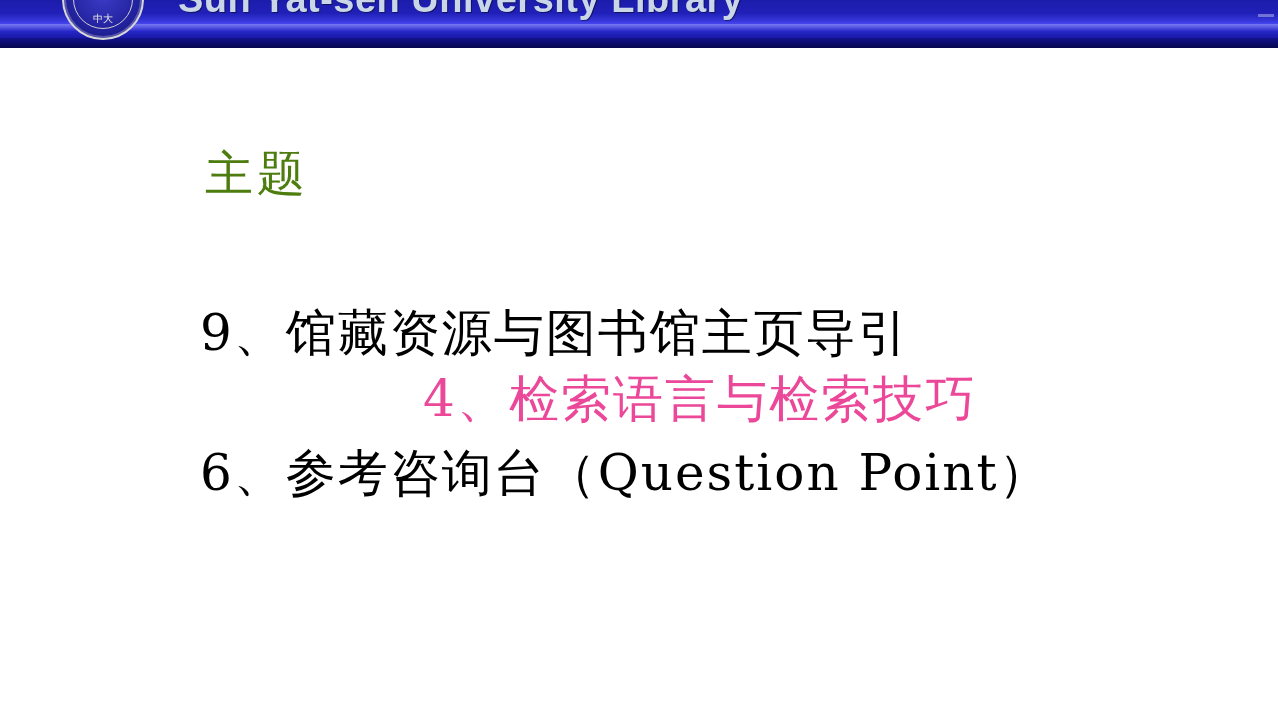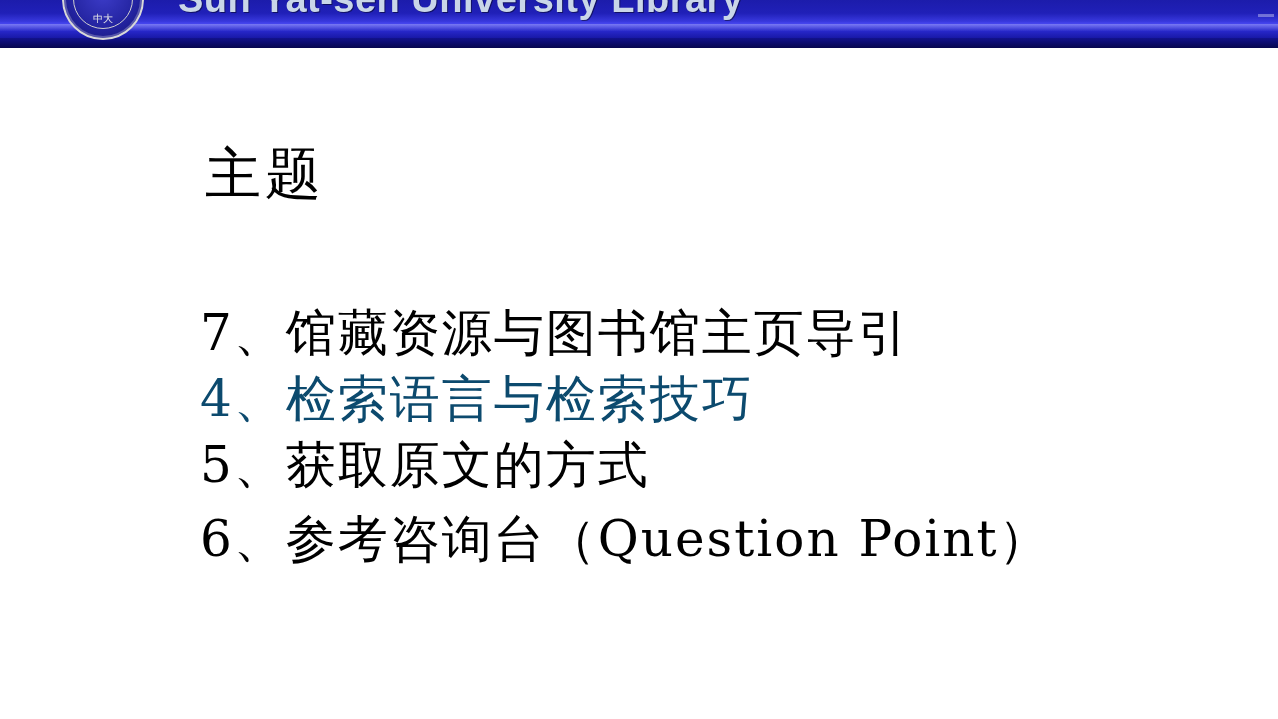--- a/index.html
+++ b/index.html
@@ -117,42 +117,43 @@
     position: absolute;
     top: 48px;
     left: 0;
     width: 1278px;
     height: 671px;
   }
   .heading {
     position: absolute;
     left: 205px;
     top: 102px;
-    font-size: 56px;
+    font-size: 48px;
     line-height: 1;
-    color: #000000;
+    color: #4d7c0f;
     letter-spacing: 4px;
-    font-family: Liberation Mono, monospace;
+    font-family: Liberation Sans, sans-serif;
   }
   .list {
     position: absolute;
     left: 200px;
     top: 252px;
     width: 1000px;
   }
   .list-item {
     font-size: 50px;
     line-height: 66px;
     color: #000000;
     white-space: nowrap;
     letter-spacing: 2px;
     font-family: "DejaVu Serif", serif;
   }
   .list-item.highlight {
-    color: #0c4a6e;
+    color: #ec4899;
+    text-align: center;
   }
   .list-item.spaced {
     margin-top: 8px;
   }
 </style>
 </head>
 <body>
 
 <div class="slide">
 
@@ -167,20 +168,19 @@
     </div>
 
     <div class="banner-title">Sun Yat-sen University Library</div>
     <div class="banner-tick"></div>
   </div>
 
   <div class="content">
     <div class="heading">主题</div>
 
     <div class="list">
-      <div class="list-item">7、馆藏资源与图书馆主页导引</div>
+      <div class="list-item">9、馆藏资源与图书馆主页导引</div>
       <div class="list-item highlight">4、检索语言与检索技巧</div>
-      <div class="list-item">5、获取原文的方式</div>
       <div class="list-item spaced">6、参考咨询台（Question Point）</div>
     </div>
   </div>
 
 </div>
 
 </body></html>

